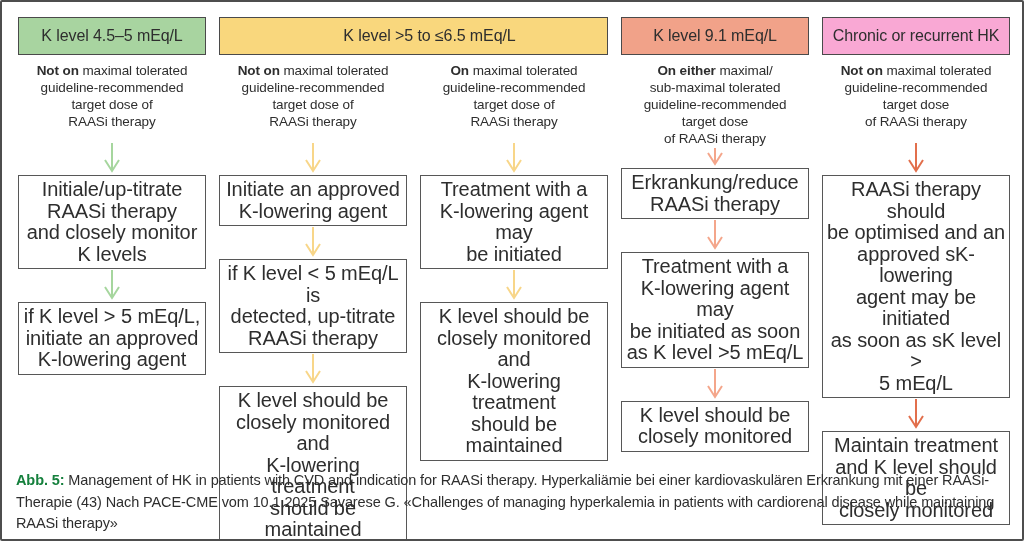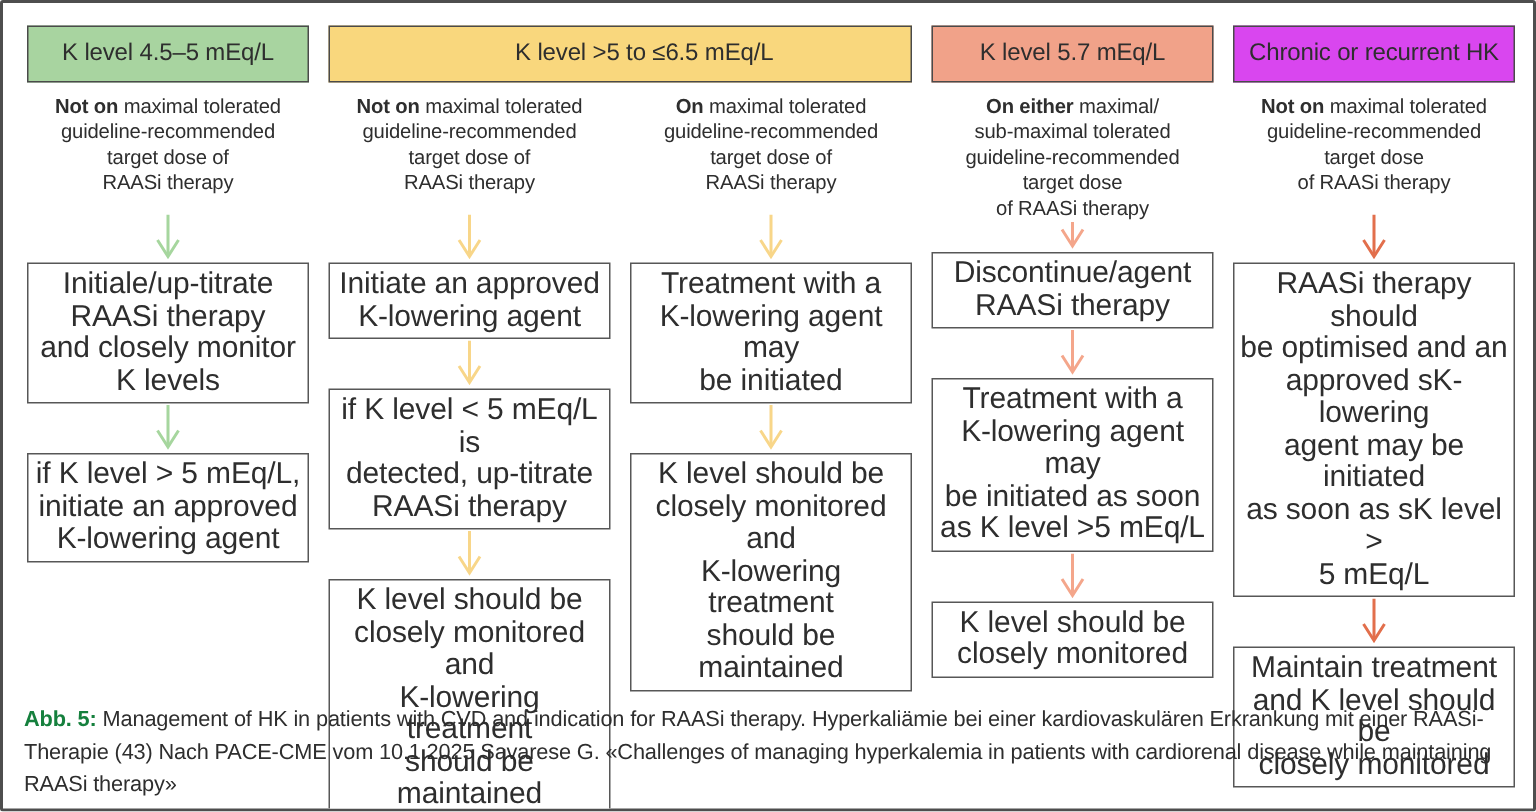--- a/index.html
+++ b/index.html
@@ -138,34 +138,34 @@
           <div class="box">K level should be
 closely monitored and
 K-lowering treatment
 should be maintained</div>
         </div>
 
       </div>
     </div>
 
     <div class="colgroup single">
-      <div class="hdr" style="background-color: rgb(241, 162, 137);">K level 5.7 mEq/L</div>
+      <div class="hdr" style="background-color: rgb(241, 162, 137);">K level 9.1 mEq/L</div>
       <div class="col">
         <div class="cond"><b>On either</b><span> maximal/
 sub-maximal tolerated
 guideline-recommended
 target dose
 of RAASi therapy</span></div>
         <svg class="arrow" width="18" height="18" viewBox="0 0 18 18">
           <g fill="none" stroke-width="2" style="stroke: rgb(244, 166, 139);">
               <line x1="9" y1="0" x2="9" y2="15"></line>
               <polyline points="2,5 9,16 16,5"></polyline>
             </g>
         </svg>
-        <div class="box">Discontinue/agent
+        <div class="box">Erkrankung/reduce
 RAASi therapy</div>
         <svg class="arrow" width="18" height="30" viewBox="0 0 18 30">
           <g fill="none" stroke-width="2" style="stroke: rgb(244, 166, 139);">
               <line x1="9" y1="0" x2="9" y2="27"></line>
               <polyline points="2,17 9,28 16,17"></polyline>
             </g>
         </svg>
         <div class="box">Treatment with a
 K-lowering agent may
 be initiated as soon
@@ -175,21 +175,21 @@
               <line x1="9" y1="0" x2="9" y2="27"></line>
               <polyline points="2,17 9,28 16,17"></polyline>
             </g>
         </svg>
         <div class="box">K level should be
 closely monitored</div>
       </div>
     </div>
 
     <div class="colgroup single">
-      <div class="hdr" style="background-color: #d946ef; text-align: right;">Chronic or recurrent HK</div>
+      <div class="hdr" style="background-color: #f9a8d4; text-align: right;">Chronic or recurrent HK</div>
       <div class="col">
         <div class="cond"><b>Not on</b><span> maximal tolerated
 guideline-recommended
 target dose
 of RAASi therapy</span></div>
         <svg class="arrow" width="18" height="30" viewBox="0 0 18 30">
           <g fill="none" stroke-width="2" style="stroke: rgb(226, 111, 76);">
               <line x1="9" y1="0" x2="9" y2="27"></line>
               <polyline points="2,17 9,28 16,17"></polyline>
             </g>

